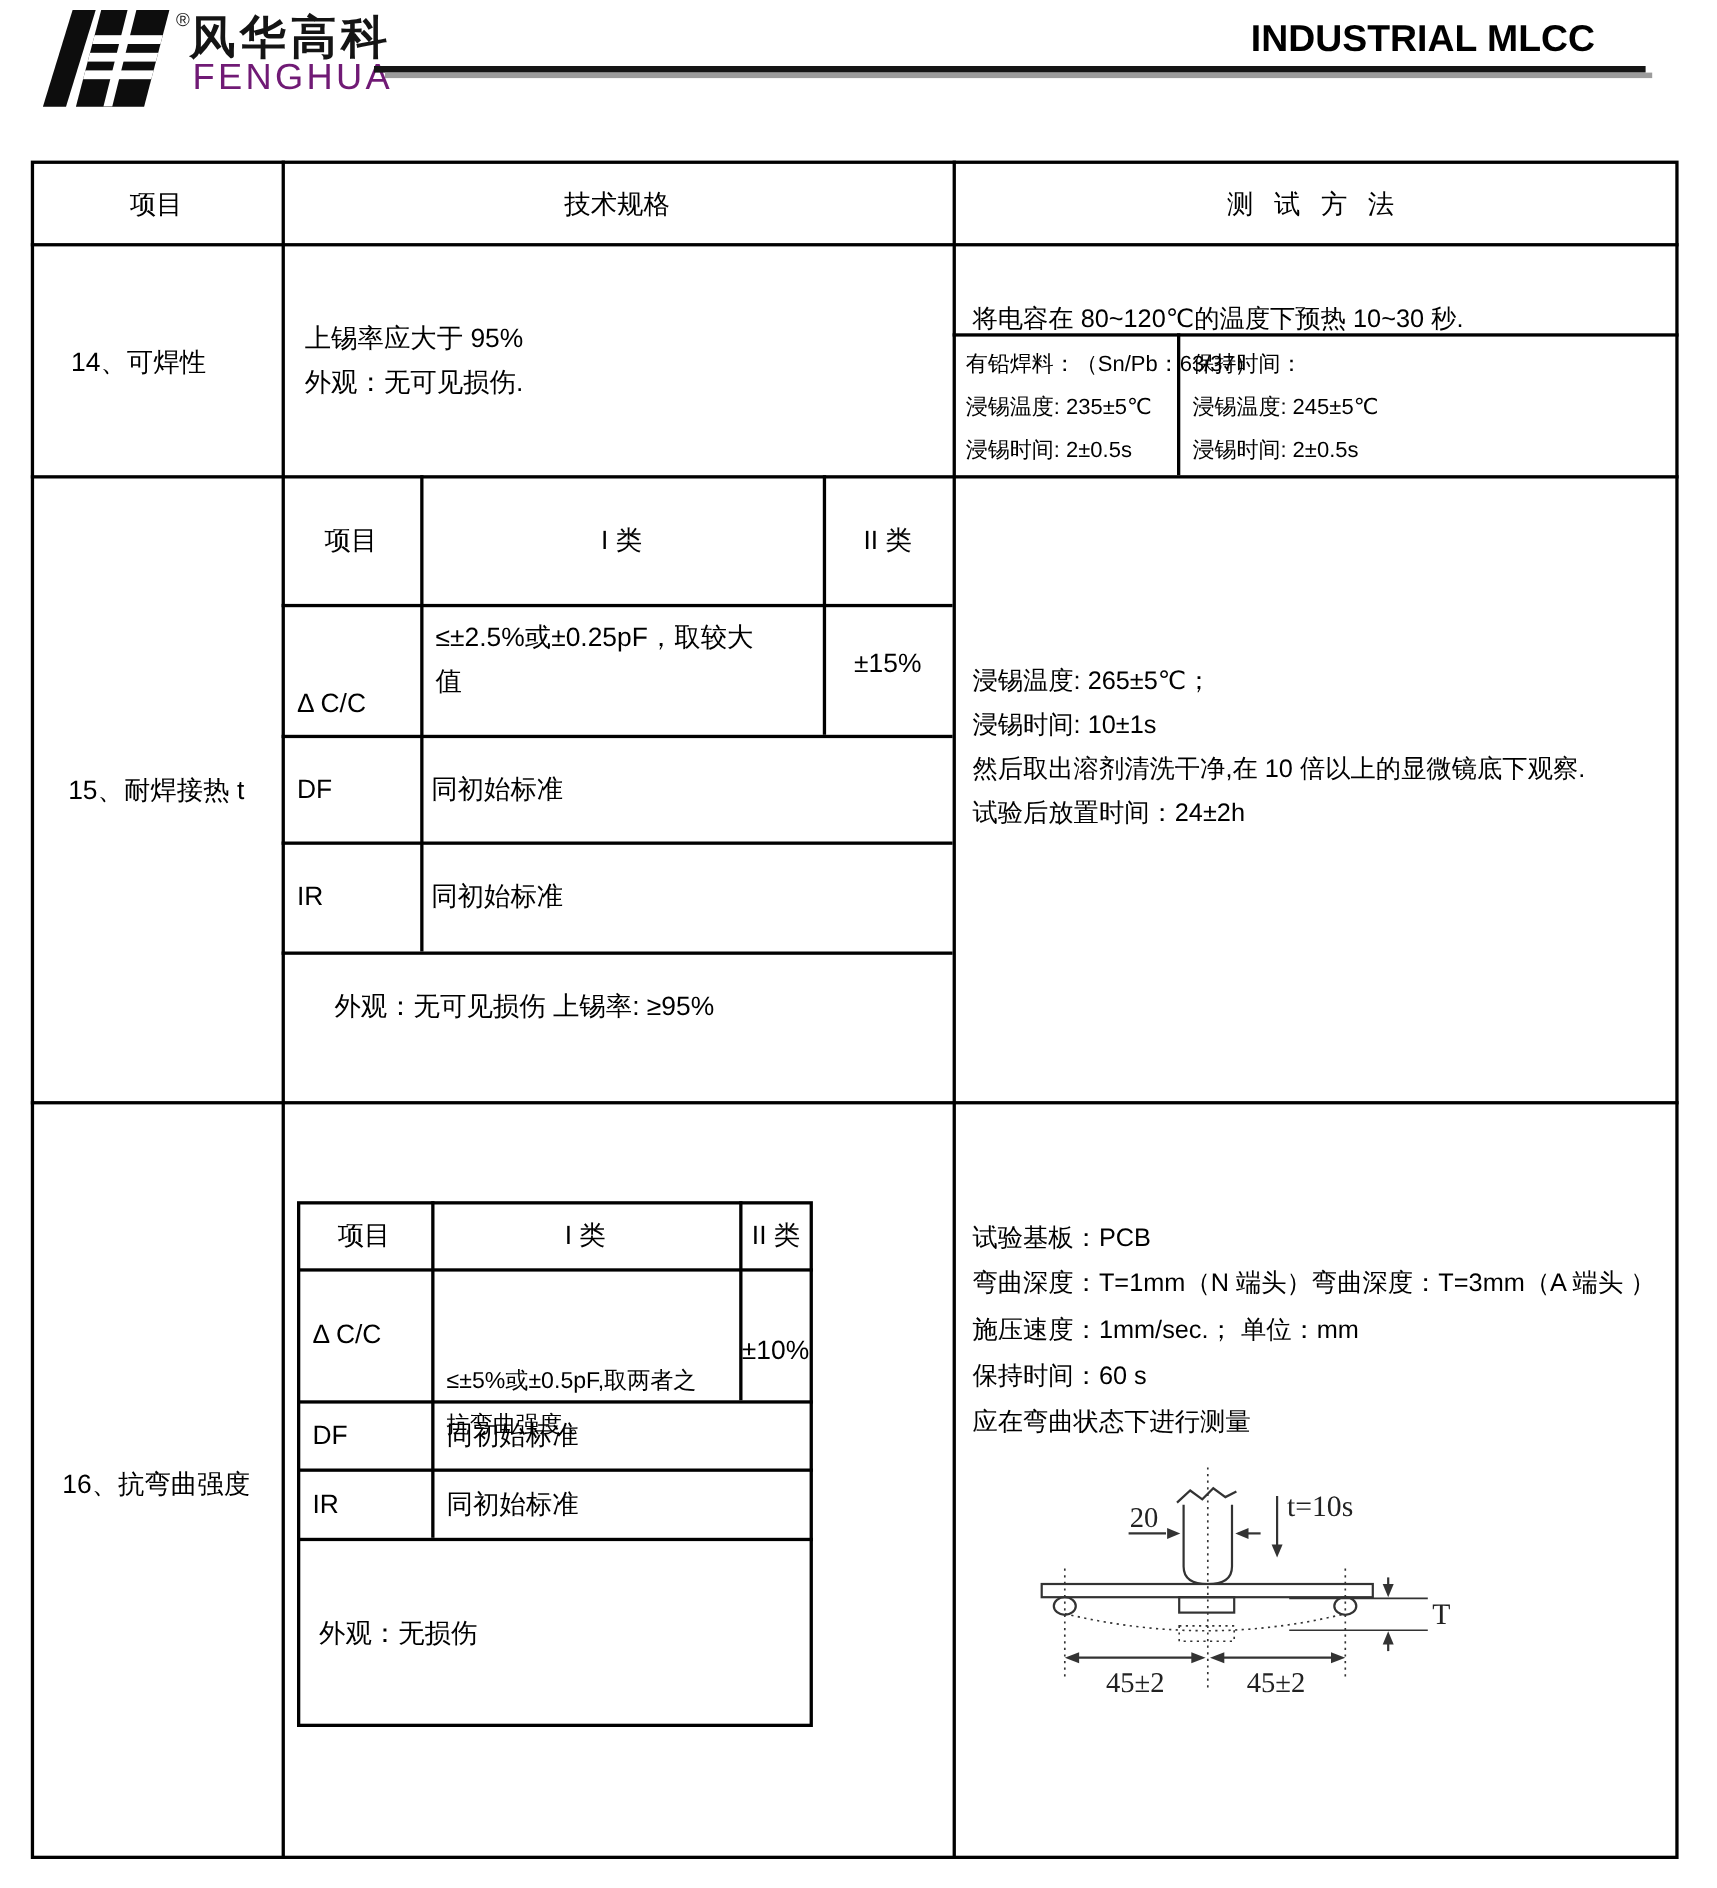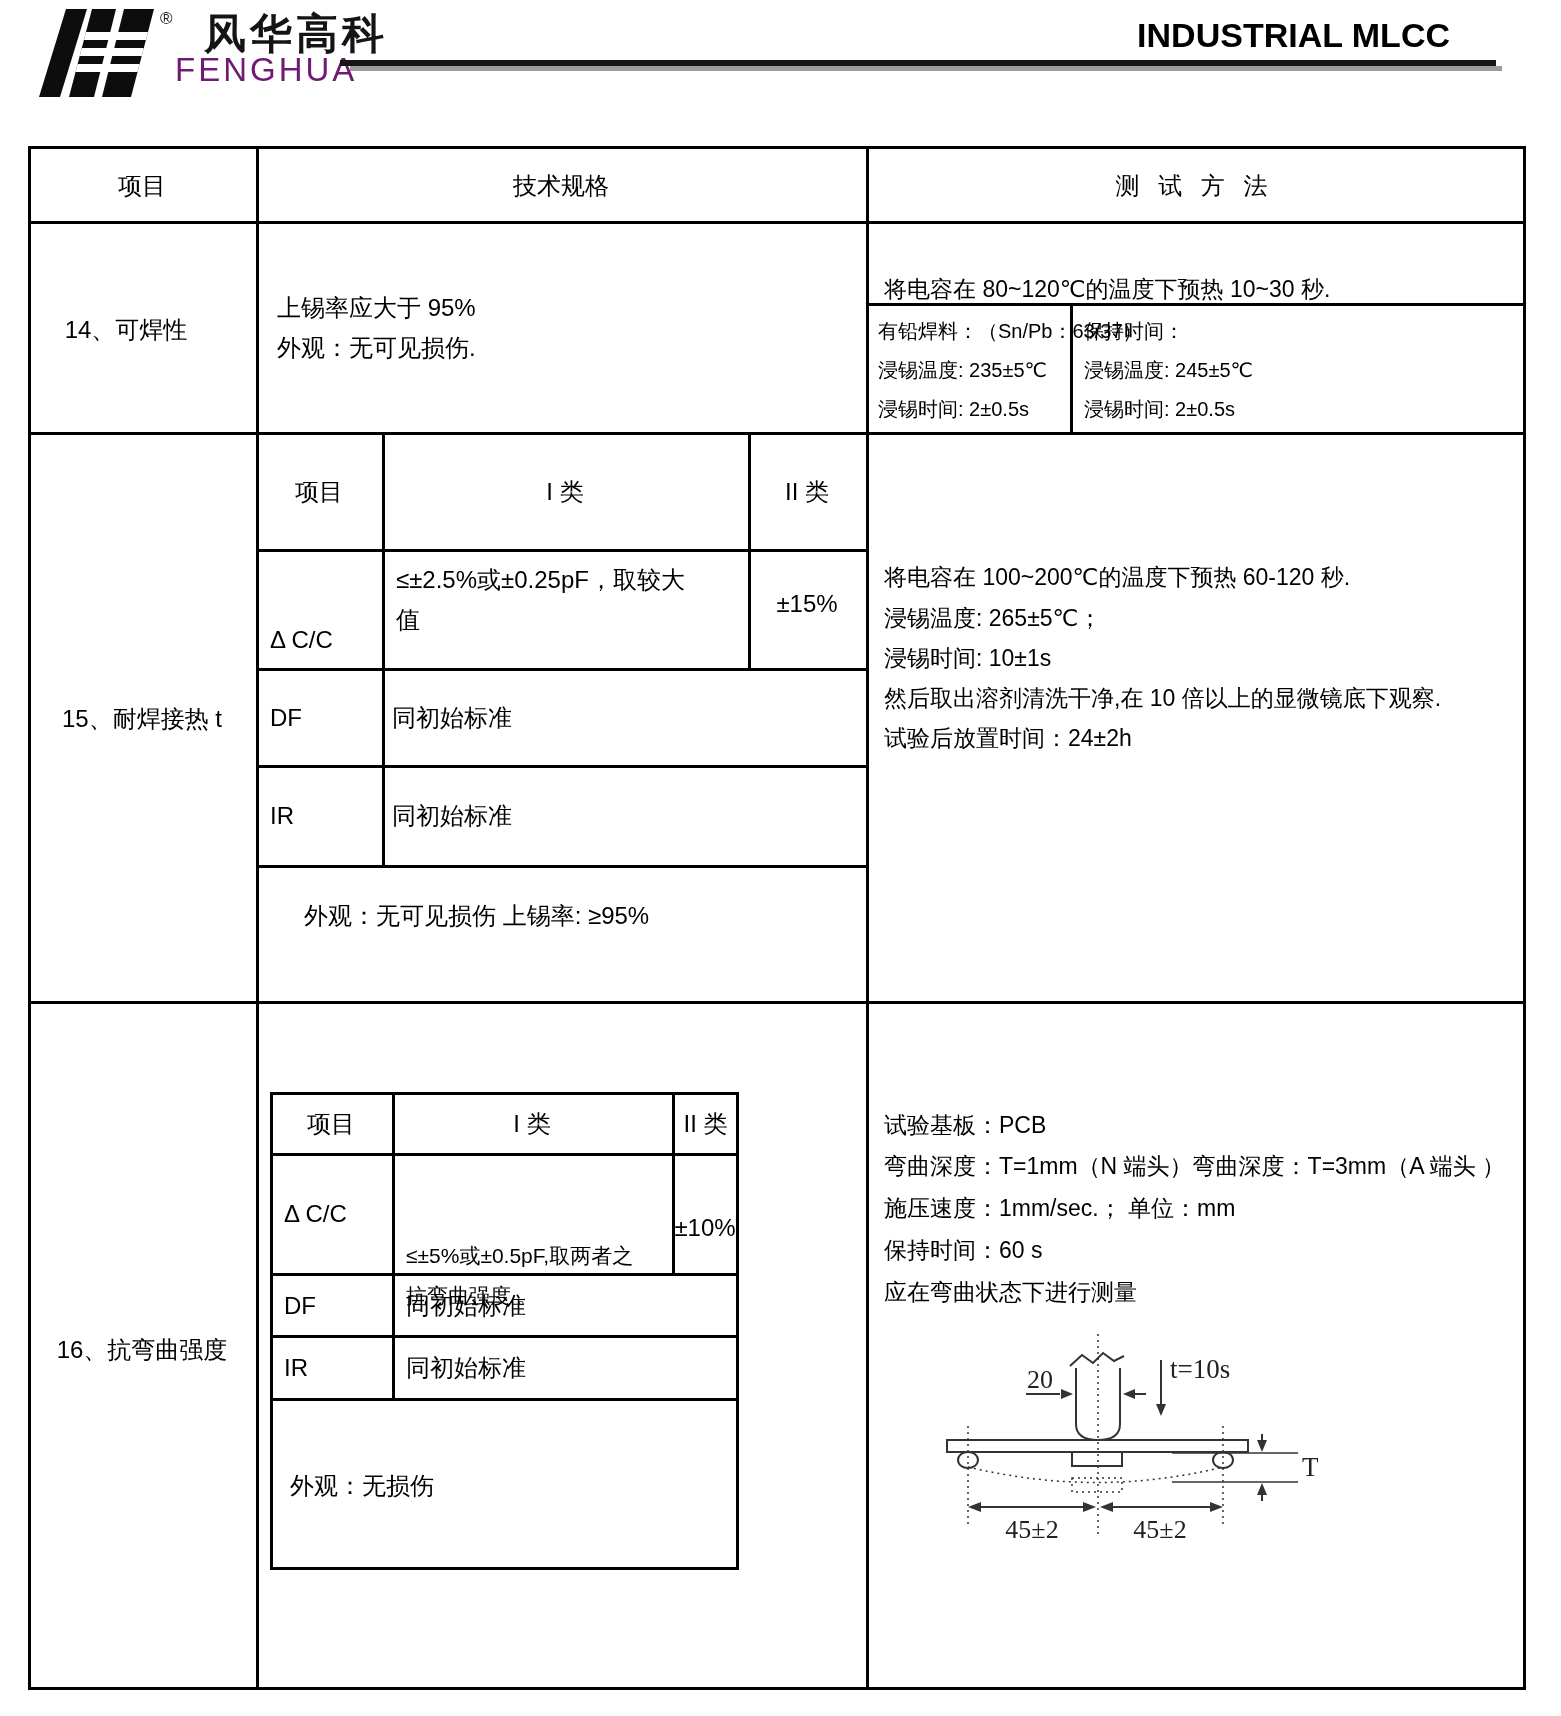--- a/index.html
+++ b/index.html
@@ -14,21 +14,21 @@
   .hline { position:absolute; height:3px; background:#000; }
   .box   { position:absolute; border:3px solid #000; }
   .txt   { position:absolute; font-size:24px; line-height:1.35; white-space:nowrap; }
   .ctr   { text-align:center; }
   .small { font-size:20px; }
   .lh40  { line-height:40px; }
   .lh39  { line-height:39px; }
   .method-line { position:absolute; font-size:23px; white-space:nowrap; }
   .rule-black { position:absolute; background:#151515; }
   .rule-gray  { position:absolute; background:#9c9c9c; }
-  .brand-cn { position:absolute; font-size:42px; font-weight:bold; letter-spacing:4px; color:#141414;margin-left:32px; }
+  .brand-cn { position:absolute; font-size:42px; font-weight:bold; letter-spacing:4px; color:#141414; }
   .brand-en { position:absolute; font-size:33px; font-weight:normal; letter-spacing:3px; color:#701a75; }
   .doc-title { position:absolute; font-size:34px; font-weight:bold; text-align:right; }
   .hdr-cell { position:absolute; font-size:24px; text-align:center; }
   svg text { font-family:"Liberation Serif","DejaVu Serif",serif; fill:#222; }
 </style>
 </head>
 <body>
 
 <div class="page">
 
@@ -112,21 +112,20 @@
   </div>
   <div class="txt ctr" style="left:748px; top:588px; width:118px;">±15%</div>
 
   <div class="txt" style="left:270px; top:702px;">DF</div>
   <div class="txt" style="left:392px; top:702px;">同初始标准</div>
   <div class="txt" style="left:270px; top:800px;">IR</div>
   <div class="txt" style="left:392px; top:800px;">同初始标准</div>
 
   <div class="txt" style="left:277px; top:900px;margin-left:27px;">外观：无可见损伤 上锡率: ≥95%</div>
 
-  <div class="method-line" style="left:884px; top:562px;">将电容在 100~200℃的温度下预热 60-120 秒.</div>
   <div class="method-line" style="left:884px; top:603px;">浸锡温度: 265±5℃；</div>
   <div class="method-line" style="left:884px; top:643px;">浸锡时间: 10±1s</div>
   <div class="method-line" style="left:884px; top:683px;">然后取出溶剂清洗干净,在 10 倍以上的显微镜底下观察.</div>
   <div class="method-line" style="left:884px; top:723px;">试验后放置时间：24±2h</div>
 
   <div class="txt ctr" style="left:28px; top:1334px; width:228px;">16、抗弯曲强度</div>
 
   <div class="box" style="left:270px; top:1092px; width:469px; height:478px;"></div>
   <div class="vline" style="left:392px; top:1092px; height:306px;"></div>
   <div class="vline" style="left:672px; top:1092px; height:181px;"></div>

